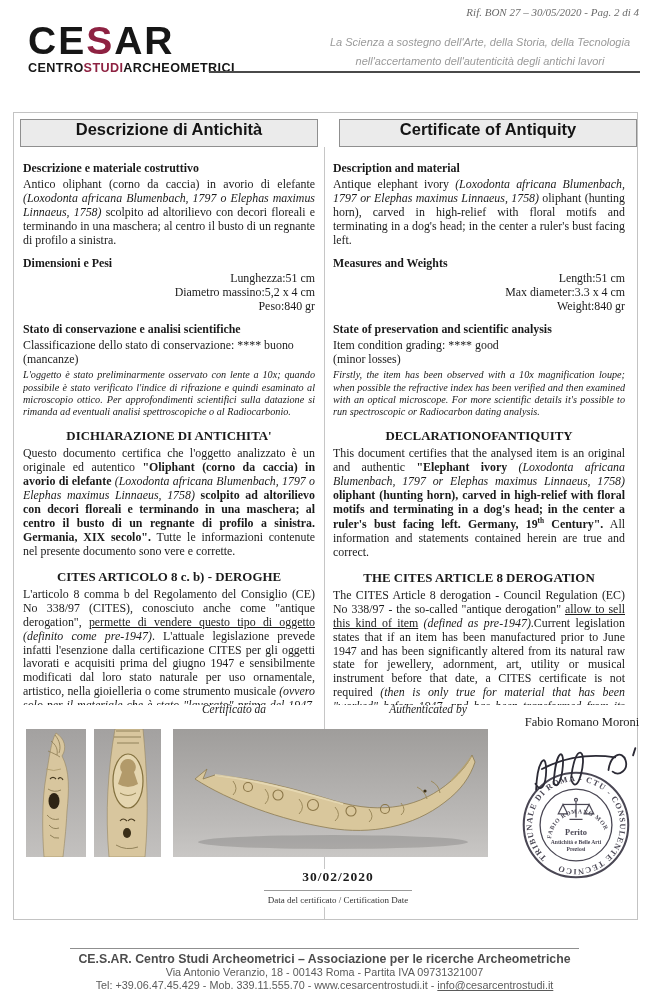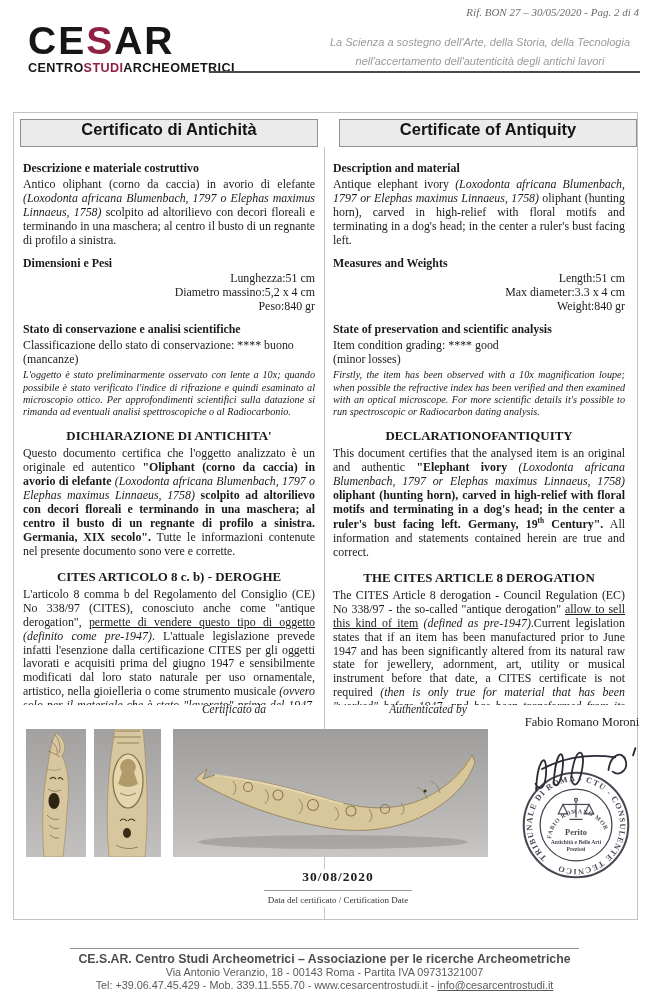--- a/index.html
+++ b/index.html
@@ -92,21 +92,21 @@
 
 <div class="tagline">
   <div>La Scienza a sostegno dell'Arte, della Storia, della Tecnologia</div>
   <div>nell'accertamento dell'autenticità degli antichi lavori</div>
 </div>
 <div class="head-rule"></div>
 
 <div class="main-box">
   <div class="divider"></div>
 
-  <div class="title-bar title-it">Certificato di Antichità</div>
+  <div class="title-bar title-it">Descrizione di Antichità</div>
   <div class="title-bar title-en">Certificate of Antiquity</div>
 
   <div class="col col-it">
     <div class="sec-h">Descrizione e materiale costruttivo</div>
     <div class="para"><span class="run-n">Antico oliphant (corno da caccia) in avorio di elefante </span><span class="run-i">(Loxodonta africana Blumenbach, 1797 o Elephas maximus Linnaeus, 1758)</span><span class="run-n"> scolpito ad altorilievo con decori floreali e terminando in una maschera; al centro il busto di un regnante di profilo a sinistra.</span></div>
 
     <div class="sec-h">Dimensioni e Pesi</div>
     <div class="dim-row"><span class="lbl">Lunghezza:</span><span>51 cm</span></div>
     <div class="dim-row"><span class="lbl">Diametro massino:</span><span>5,2 x 4 cm</span></div>
     <div class="dim-row"><span class="lbl">Peso:</span><span>840 gr</span></div>
@@ -243,21 +243,21 @@
       <path d="M46,38 l-5,10 h10 z"></path>
       <path d="M74,38 l-5,10 h10 z"></path>
       <line x1="53" y1="54" x2="67" y2="54"></line>
     </g>
     <text x="60" y="71" text-anchor="middle" font-family="Liberation Serif, serif" font-size="9" font-weight="bold" fill="#3b3846">Perito</text>
     <text x="60" y="80" text-anchor="middle" font-family="Liberation Serif, serif" font-size="6" font-weight="bold" fill="#3b3846">Antichità e Belle Arti</text>
     <text x="60" y="88" text-anchor="middle" font-family="Liberation Serif, serif" font-size="6" font-weight="bold" fill="#3b3846">Preziosi</text>
   </svg>
 
   <div class="date-block">
-    <div class="date-val">30/08/2020</div>
+    <div class="date-val">30/02/2020</div>
     <div class="date-rule"></div>
     <div class="date-cap">Data del certificato / Certification Date</div>
   </div>
 </div>
 
 <div class="footer">
   <div class="footer-rule"></div>
   <div class="f1">CE.S.AR.  Centro Studi Archeometrici – Associazione per le ricerche Archeometriche</div>
   <div class="f2">Via Antonio Veranzio, 18  -  00143  Roma  -  Partita IVA 09731321007</div>
   <div class="f3"><span>Tel: +39.06.47.45.429  -  Mob. 339.11.555.70  -  www.cesarcentrostudi.it  - </span><span class="email">info@cesarcentrostudi.it</span></div>

